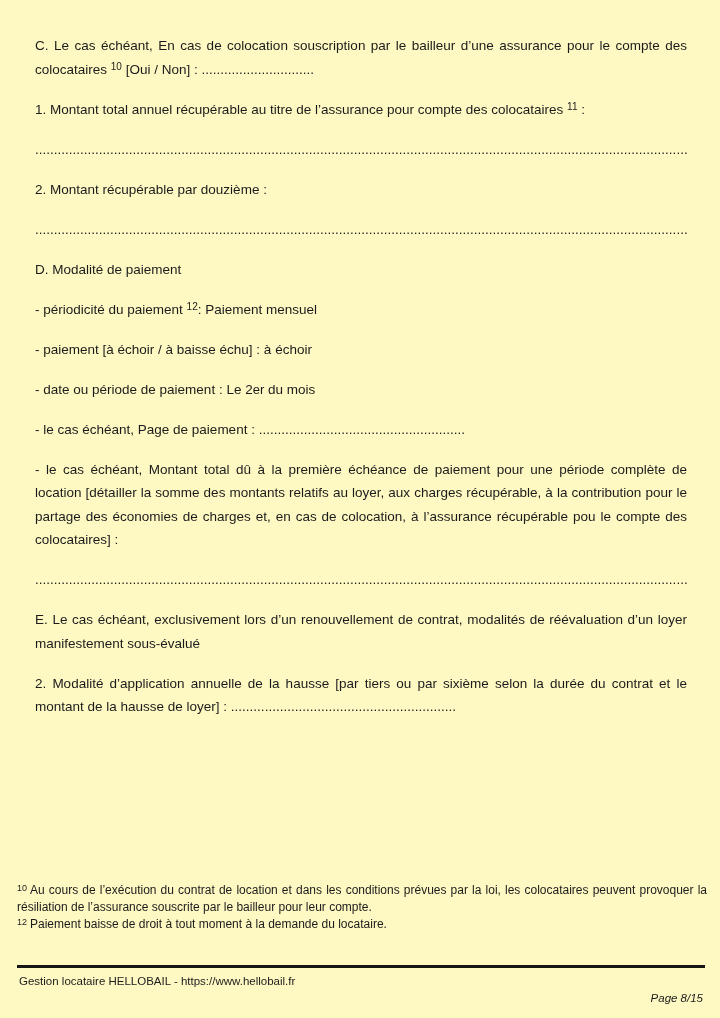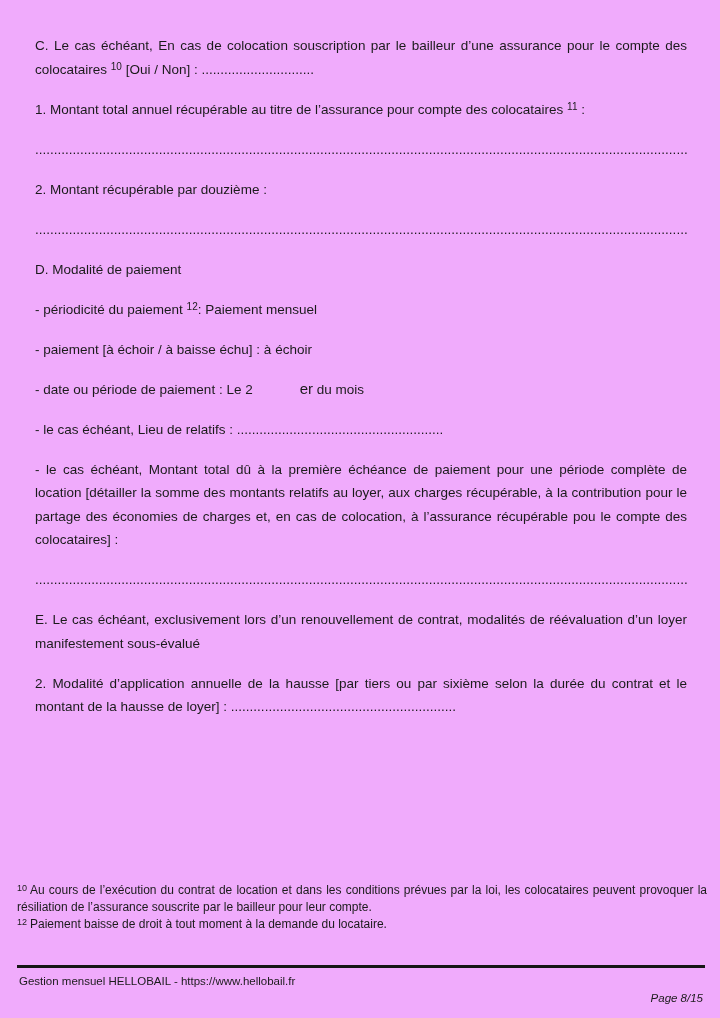--- a/index.html
+++ b/index.html
@@ -4,21 +4,21 @@
 <style>
   html, body {
     margin: 0;
     padding: 0;
     background: #ffffff;
   }
   .page {
     position: relative;
     width: 720px;
     height: 1018px;
-    background: #f0abfc;
+    background: #fef9c3;
     font-family: "Liberation Sans", sans-serif;
     color: #1b1b1b;
     overflow: hidden;
   }
   .content {
     position: absolute;
     top: 34px;
     left: 35px;
     right: 33px;
   }
@@ -31,23 +31,22 @@
   .filler-line {
     overflow: hidden;
     white-space: nowrap;
   }
   .sup {
     font-size: 10px;
     vertical-align: 4px;
     line-height: 0;
   }
   .ord {
-    font-size: 15px;
+    font-size: 13px;
     line-height: 0;
-    margin-left: 47px;
   }
   .footnotes {
     position: absolute;
     left: 17px;
     right: 13px;
     top: 882px;
     text-align: justify;
   }
   .footnotes p {
     margin: 0;
@@ -102,37 +101,37 @@
     <p class="filler-line">................................................................................................................................................................................................</p>
 
     <p>D. Modalité de paiement</p>
 
     <p><span>- périodicité du paiement </span><sup class="sup">12</sup><span>: Paiement mensuel</span></p>
 
     <p>- paiement [à échoir / à baisse échu] : à échoir</p>
 
     <p><span>- date ou période de paiement : Le 2</span><span class="ord">er</span><span> du mois</span></p>
 
-    <p>- le cas échéant, Lieu de relatifs : .......................................................</p>
+    <p>- le cas échéant, Page de paiement : .......................................................</p>
 
     <p class="just">- le cas échéant, Montant total dû à la première échéance de paiement pour une période complète de location [détailler la somme des montants relatifs au loyer, aux charges récupérable, à la contribution pour le partage des économies de charges et, en cas de colocation, à l’assurance récupérable pou le compte des colocataires] :</p>
 
     <p class="filler-line">................................................................................................................................................................................................</p>
 
     <p class="just">E. Le cas échéant, exclusivement lors d’un renouvellement de contrat, modalités de réévaluation d’un loyer manifestement sous-évalué</p>
 
 
     <p class="just">2. Modalité d’application annuelle de la hausse [par tiers ou par sixième selon la durée du contrat et le montant de la hausse de loyer] : ............................................................</p>
 
   </div>
 
   <div class="footnotes">
     <p><sup class="fn-sup">10</sup><span class="fn-text">Au cours de l’exécution du contrat de location et dans les conditions prévues par la loi, les colocataires peuvent provoquer la résiliation de l’assurance souscrite par le bailleur pour leur compte.</span></p>
     <p><sup class="fn-sup">12</sup><span class="fn-text">Paiement baisse de droit à tout moment à la demande du locataire.</span></p>
   </div>
 
   <div class="footer-rule"></div>
 
-  <div class="footer-left">Gestion mensuel HELLOBAIL - https://www.hellobail.fr</div>
+  <div class="footer-left">Gestion locataire HELLOBAIL - https://www.hellobail.fr</div>
 
   <div class="footer-page">Page 8/15</div>
 
 </div>
 
 </body></html>

